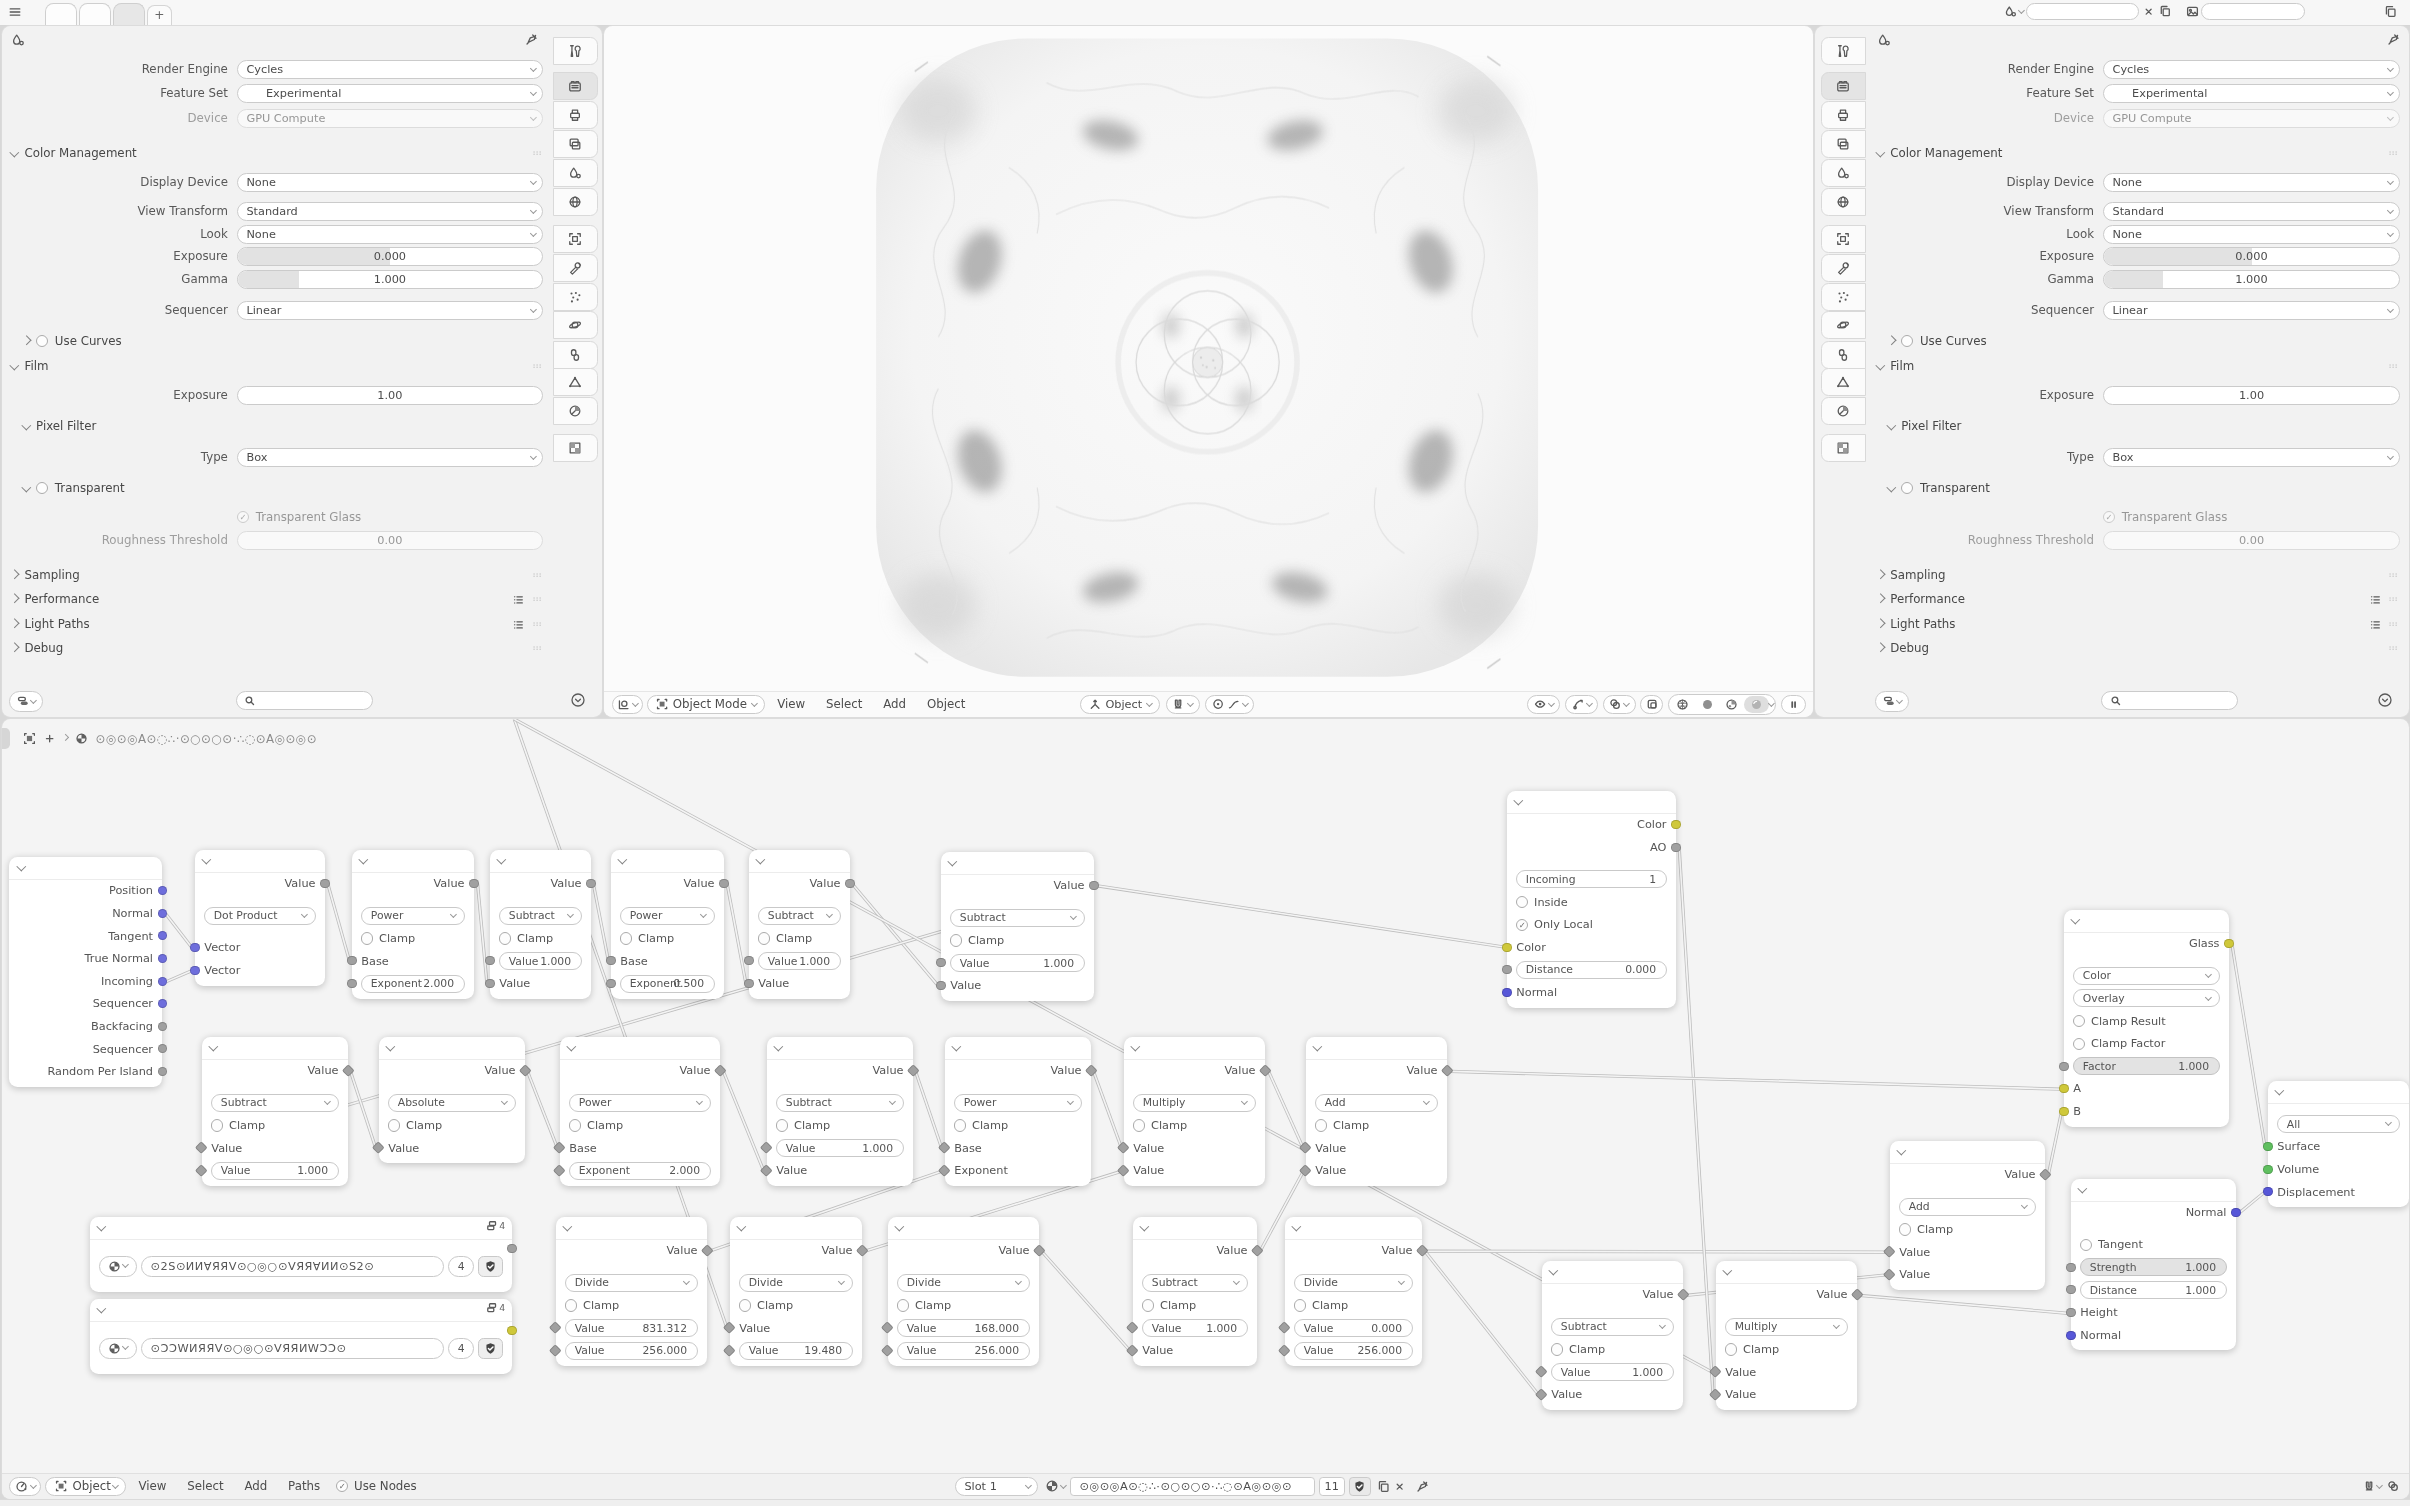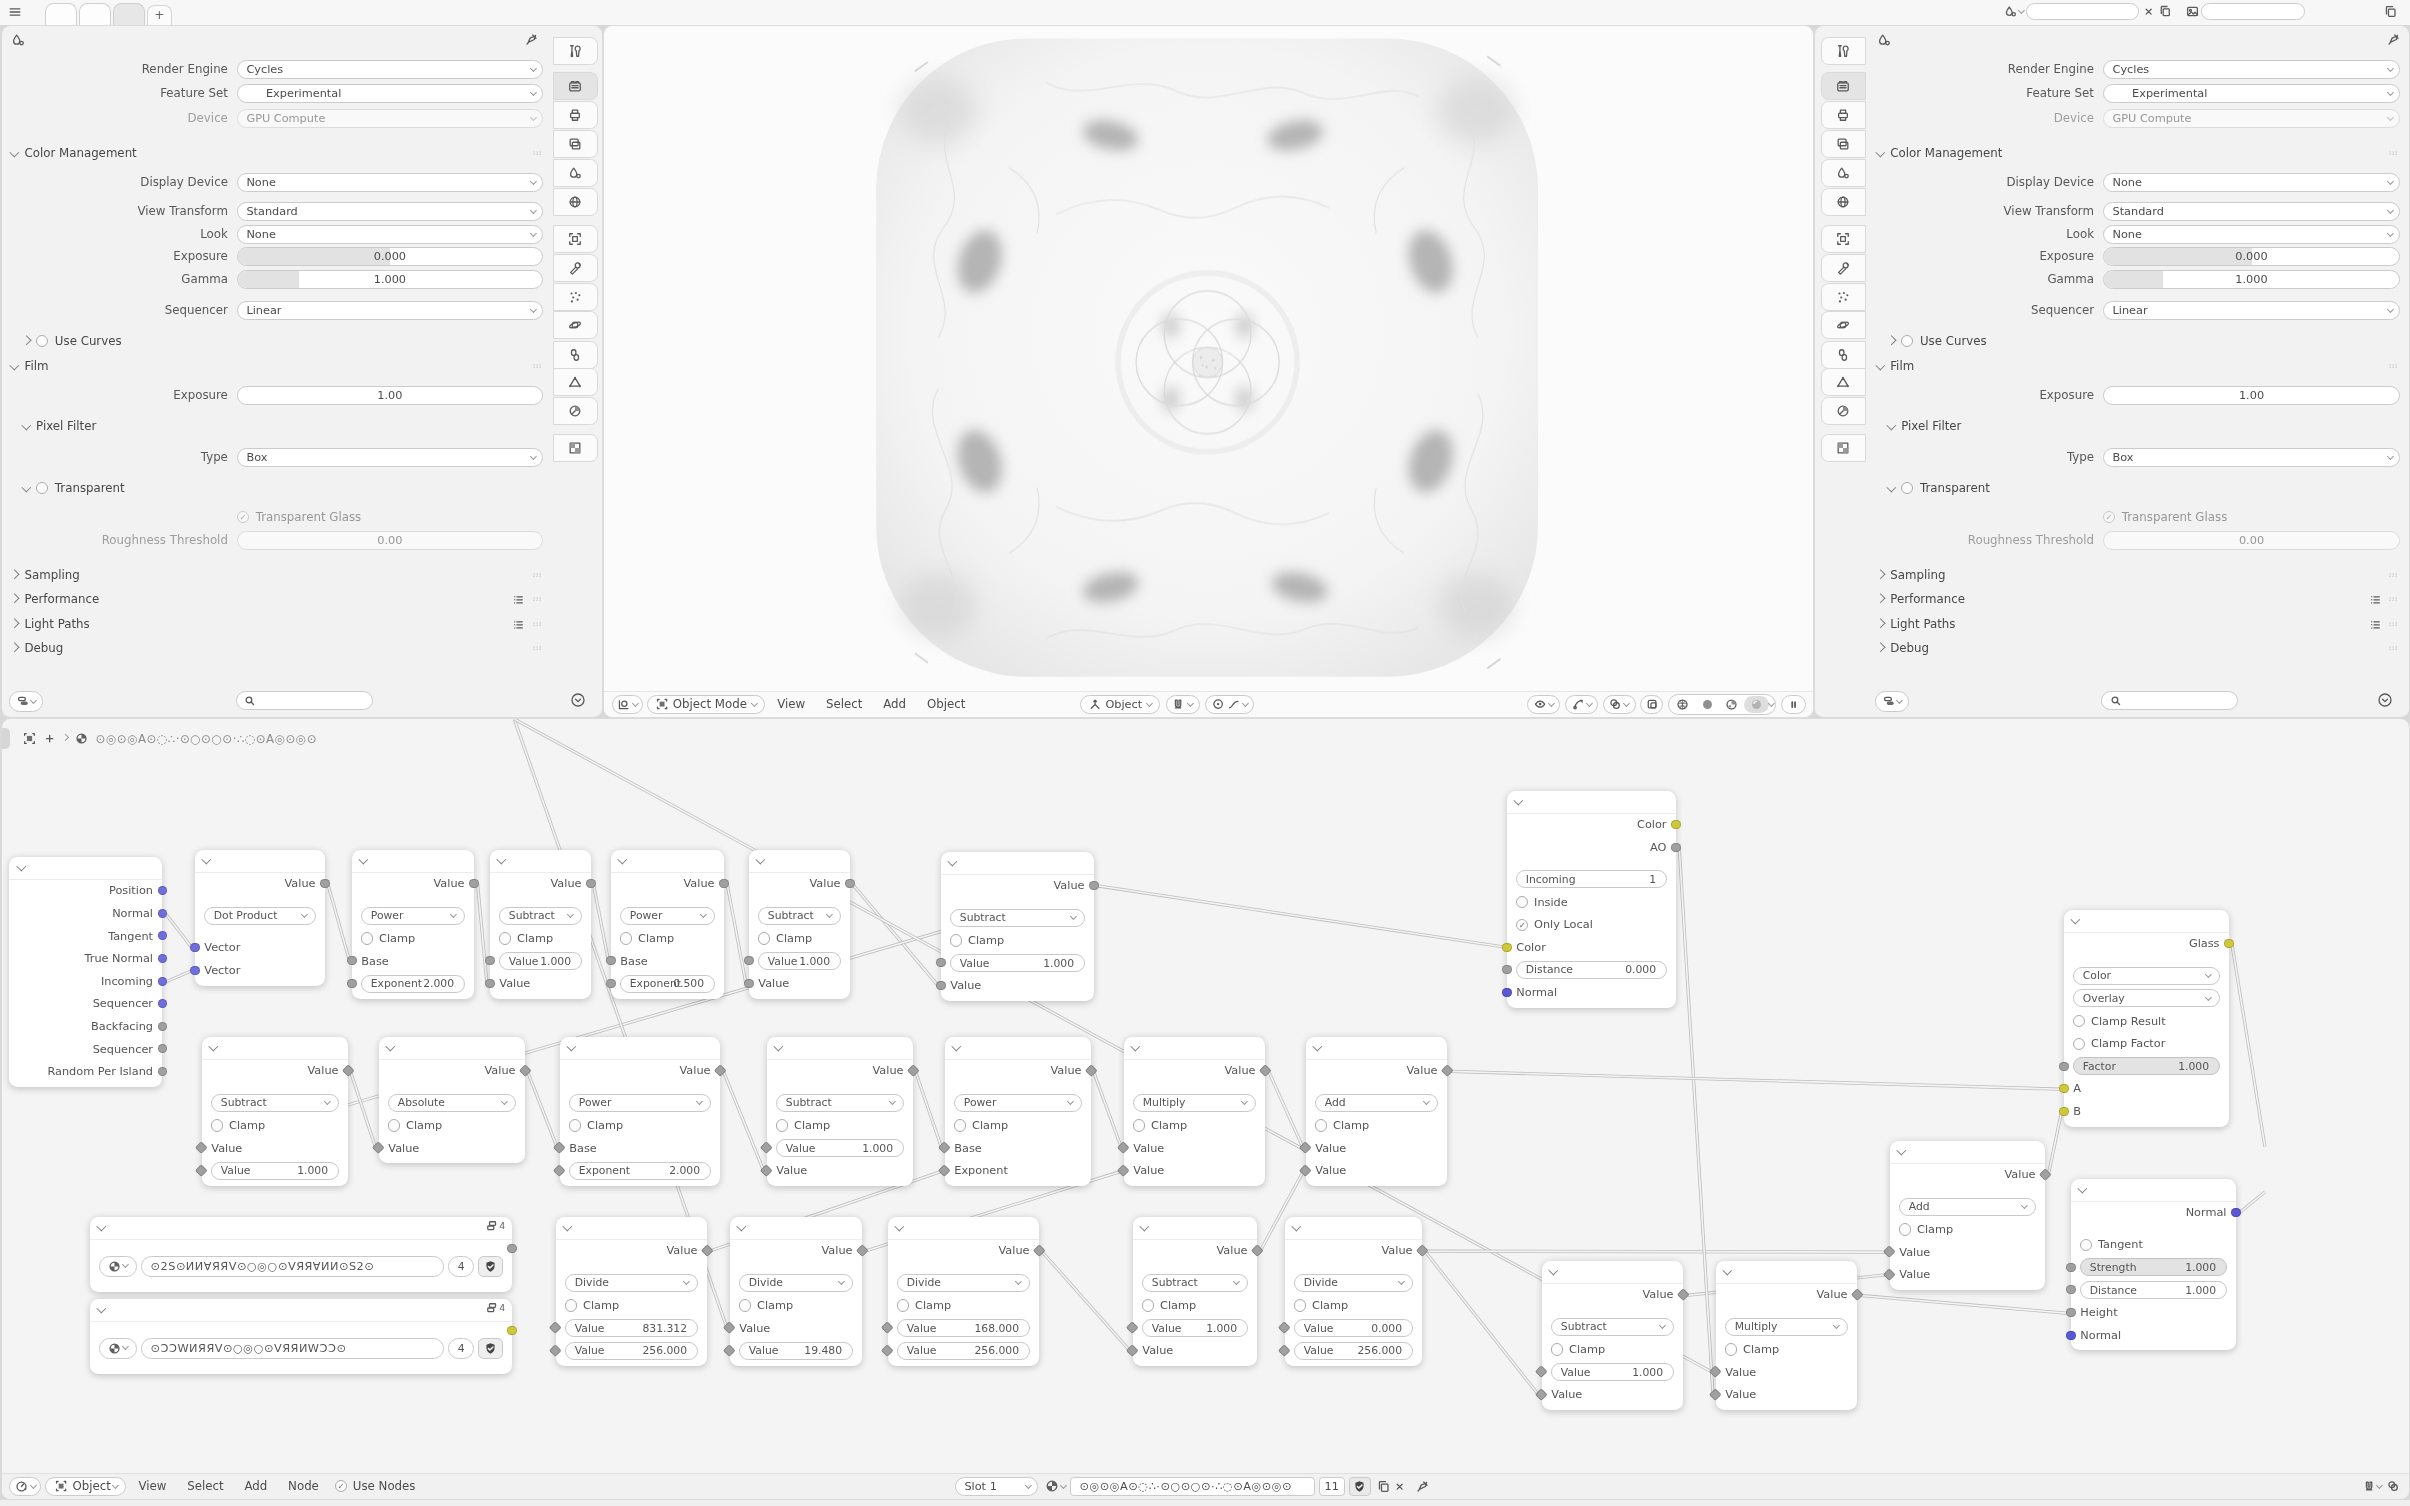--- a/index.html
+++ b/index.html
@@ -1874,20 +1874,44 @@
         <span class="sock" style="background: rgb(160, 160, 160); top: 152px; left: -4.7px;"></span>
         <div class="nrow">
           <span>A</span>
         </div>
         <span class="sock" style="background: rgb(207, 200, 58); top: 174px; left: -4.7px;"></span>
         <div class="nrow">
           <span>B</span>
         </div>
         <span class="sock" style="background: rgb(207, 200, 58); top: 197px; left: -4.7px;"></span>
       </div>
+      <div class="node" style="left: 2266px; top: 362px; width: 141px; height: 126px;">
+        <div class="nhdr">
+          <span class="cv"></span>
+        </div>
+        <div style="height: 9.4px;"></div>
+        <div class="nrow">
+          <div class="npill ddn">
+            <span class="t">All</span>
+            <span class="cv sm" style="position: absolute; right: 7.5px;"></span>
+          </div>
+        </div>
+        <div class="nrow">
+          <span>Surface</span>
+        </div>
+        <span class="sock" style="background: rgb(95, 191, 95); top: 61px; left: -4.7px;"></span>
+        <div class="nrow">
+          <span>Volume</span>
+        </div>
+        <span class="sock" style="background: rgb(95, 191, 95); top: 84px; left: -4.7px;"></span>
+        <div class="nrow">
+          <span>Displacement</span>
+        </div>
+        <span class="sock" style="background: rgb(87, 87, 216); top: 106px; left: -4.7px;"></span>
+      </div>
       <div class="node" style="left: 2069px; top: 460px; width: 165px; height: 171px;">
         <div class="nhdr">
           <span class="cv"></span>
         </div>
         <div class="nrow out">
           <span>Normal</span>
         </div>
         <span class="sock" style="background: rgb(87, 87, 216); top: 29px; right: -4.7px;"></span>
         <div style="height: 9.4px;"></div>
         <div class="nrow">
@@ -1949,21 +1973,21 @@
         <svg class="ic" width="12.2" height="12.2" viewBox="0 0 16 16" fill="none" stroke="#5a5a5a" stroke-width="1.3" stroke-linecap="round" stroke-linejoin="round">
           <rect x="4.8" y="4.8" width="6.4" height="6.4" fill="#6f6f6f" stroke="none"></rect>
           <path d="M2 4V2h2M12 2h2v2M14 12v2h-2M4 14H2v-2"></path>
         </svg>
         <span style="font-size: 11.8px;">Object</span>
         <span class="cv sm" style="position: absolute; right: 7.5px;"></span>
       </div>
       <span class="menu-l">View</span>
       <span class="menu-l">Select</span>
       <span class="menu-l">Add</span>
-      <span class="menu-l">Node</span>
+      <span class="menu-l">Paths</span>
       <div class="flex" style="gap: 5.6px; margin-left: 3.8px;">
         <span class="chkc">✓</span>
         <span style="font-size: 11.8px;">Use Nodes</span>
       </div>
       <div class="abs flex" style="left: 953px; gap: 3.8px;">
         <div class="pill" style="height: 19px; width: 83px;">
           <span class="val">Slot 1</span>
           <span class="cv sm ddchev"></span>
         </div>
         <div class="flex" style="gap: 1.9px; margin-left: 3.8px;">

